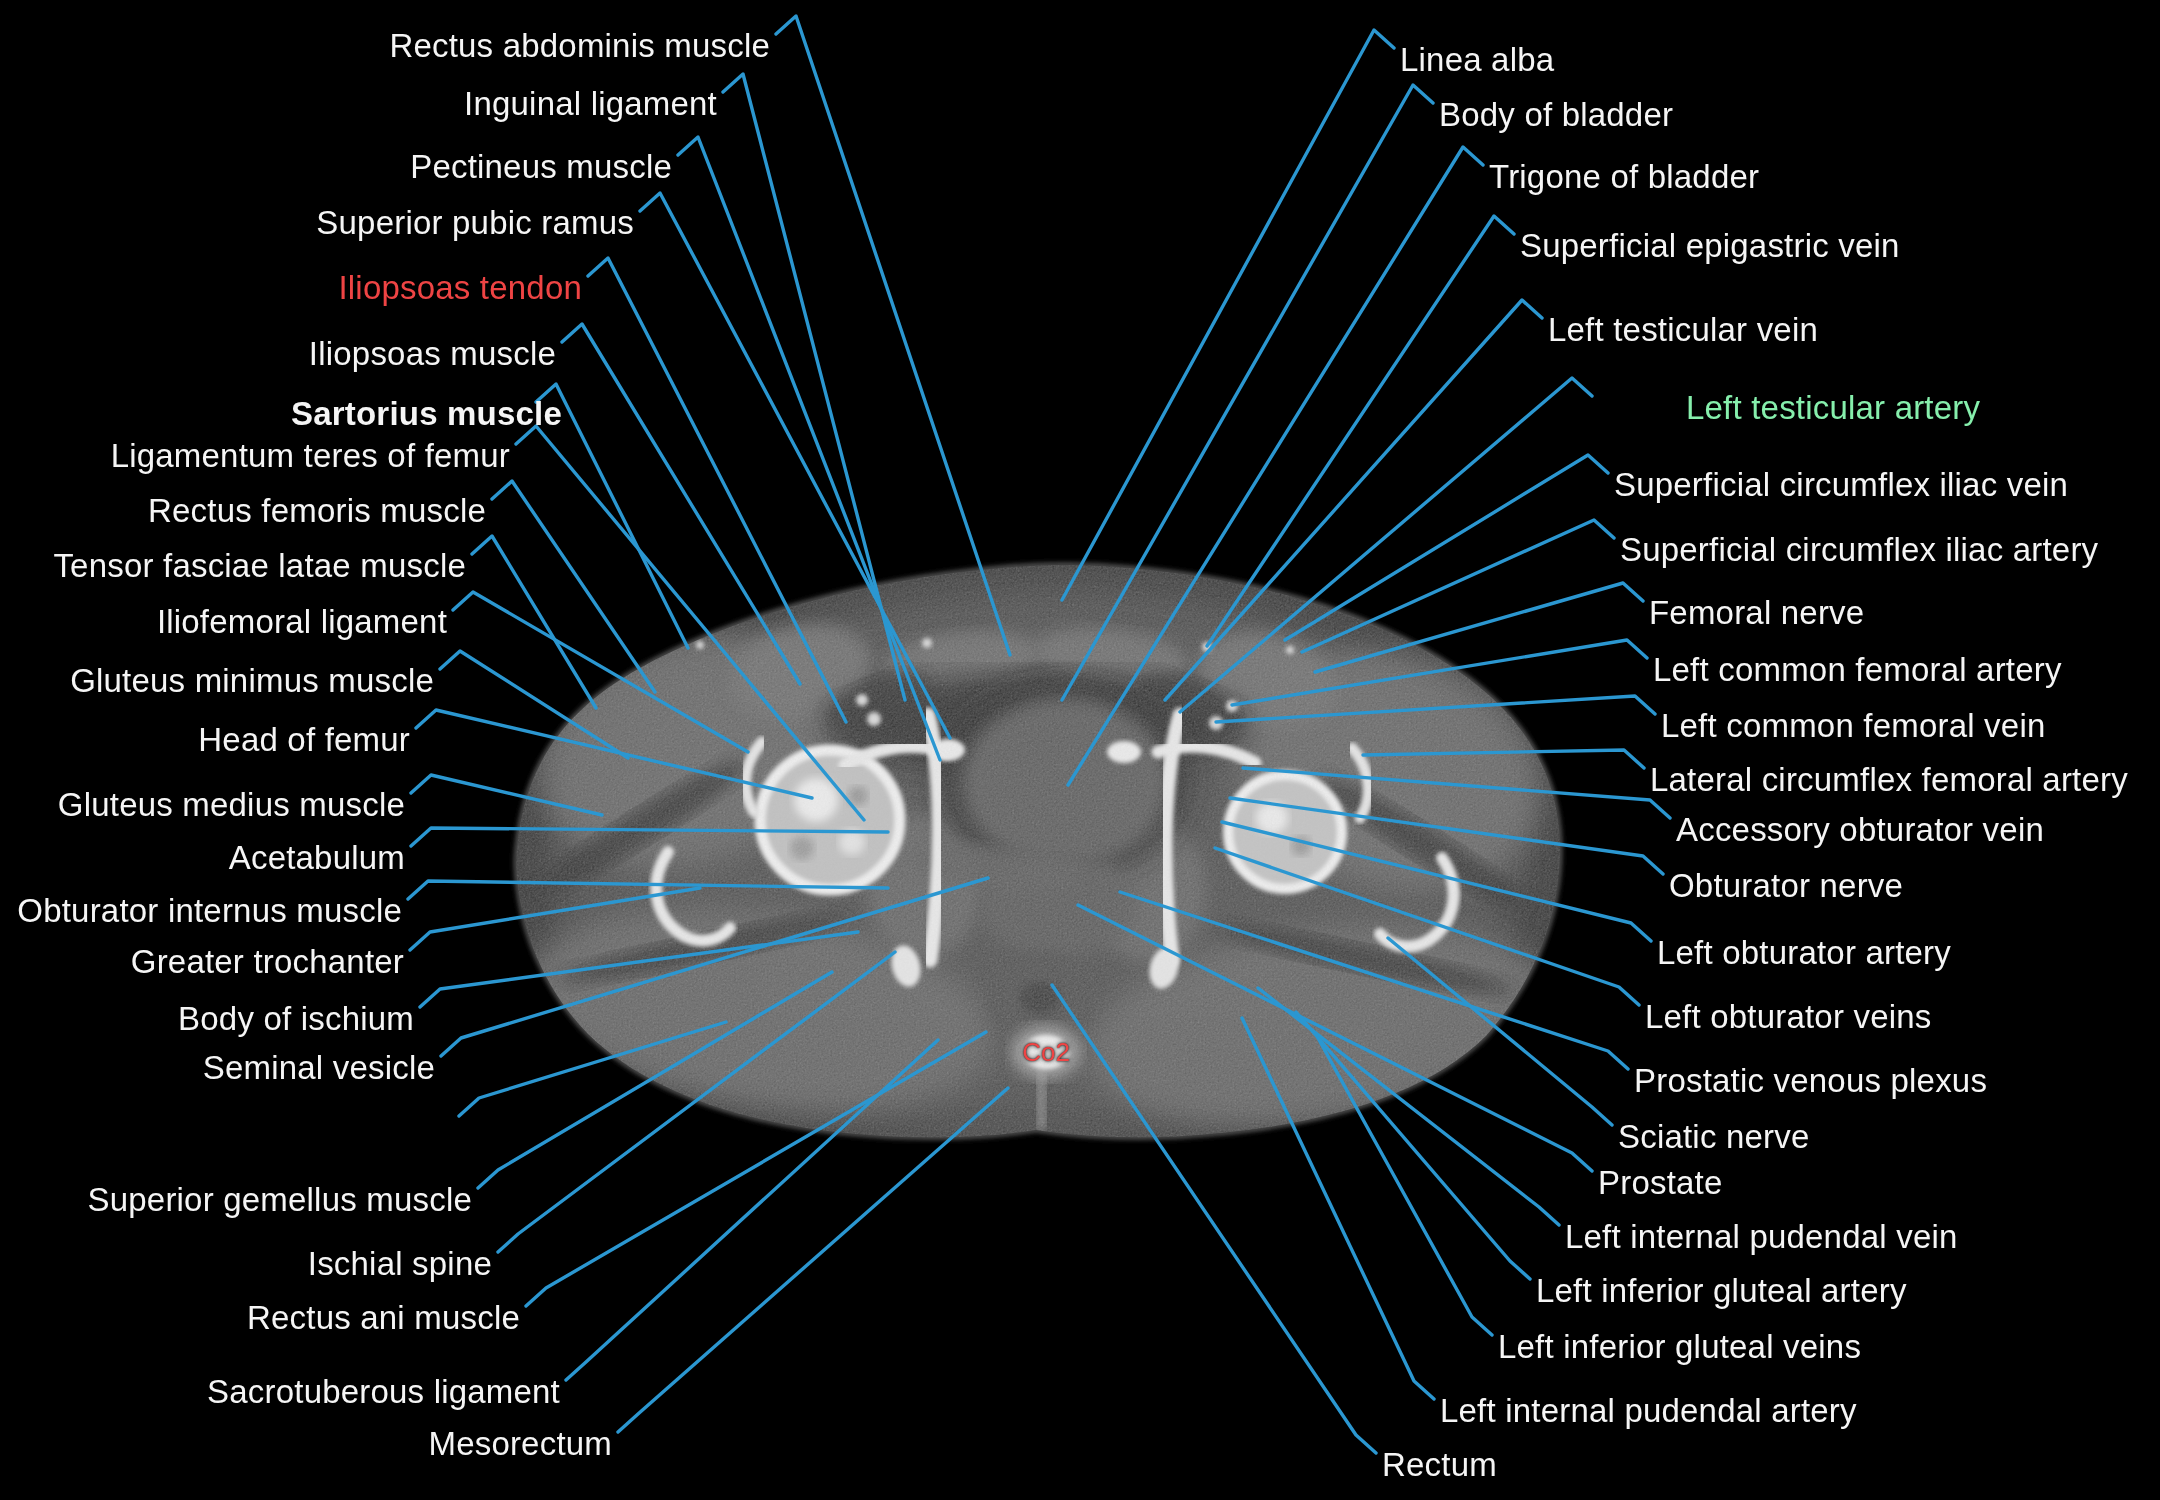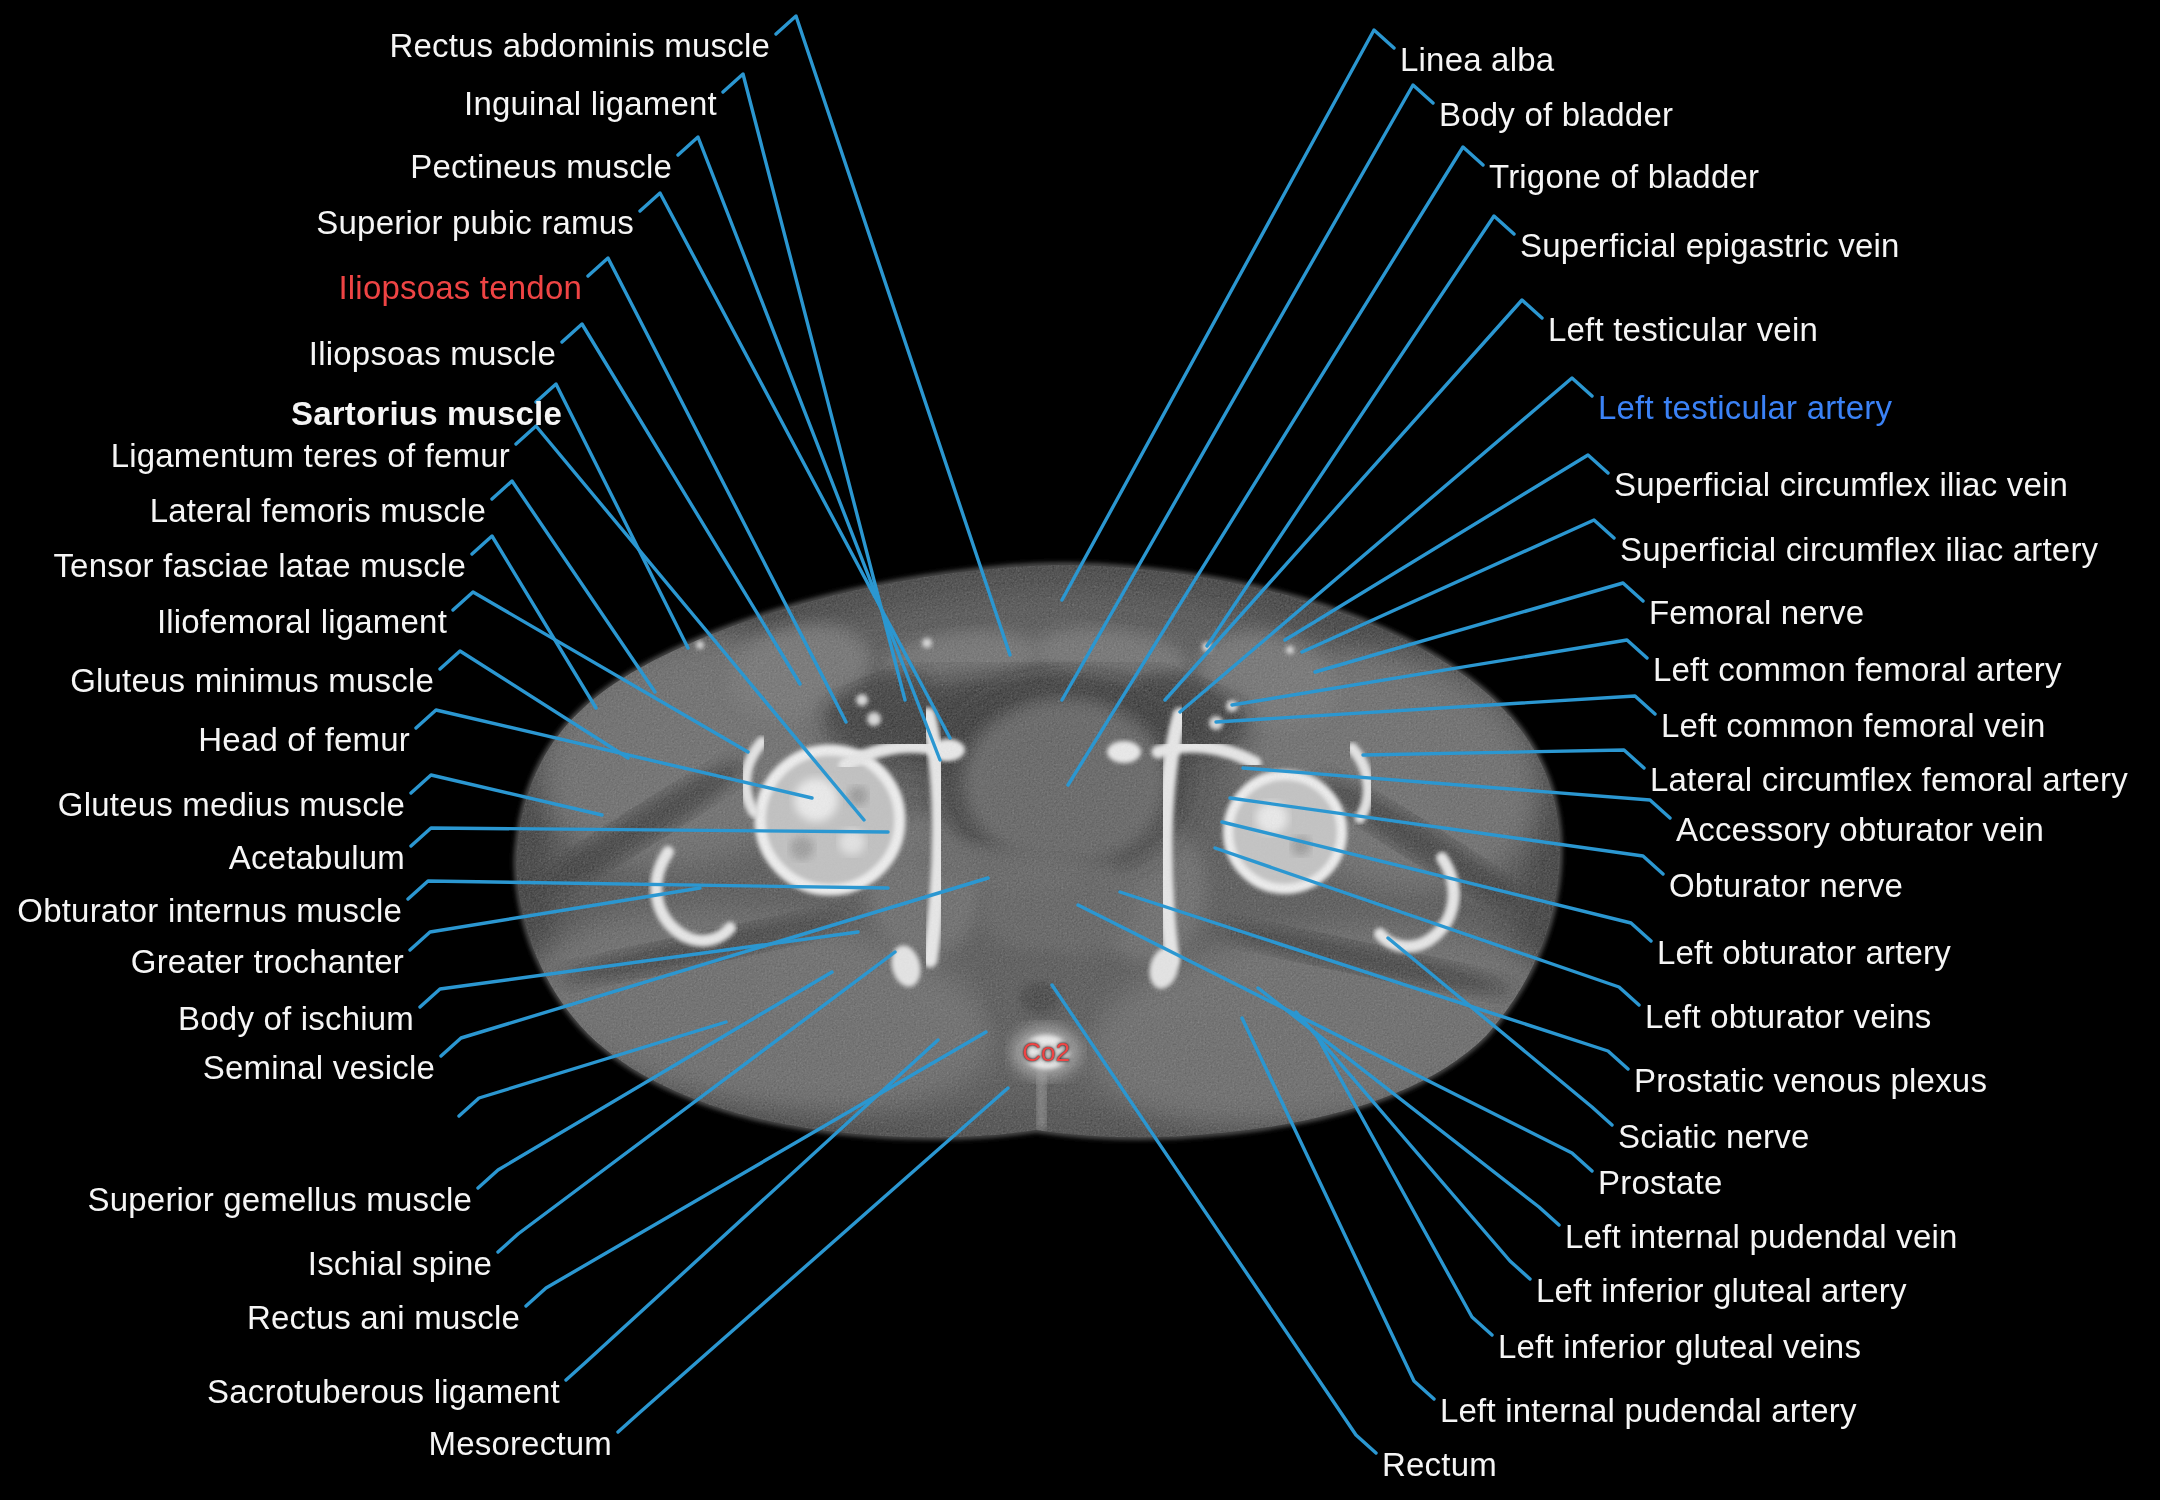--- a/index.html
+++ b/index.html
@@ -202,42 +202,42 @@
 
   <div id="labels-layer">
       <div class="label left" style="right: 1390px; top: 46px; color: rgb(245, 245, 245);">Rectus abdominis muscle</div>
       <div class="label left" style="right: 1443px; top: 104px; color: rgb(245, 245, 245);">Inguinal ligament</div>
       <div class="label left" style="right: 1488px; top: 167px; color: rgb(245, 245, 245);">Pectineus muscle</div>
       <div class="label left" style="right: 1526px; top: 223px; color: rgb(245, 245, 245);">Superior pubic ramus</div>
       <div class="label left" style="right: 1578px; top: 288px; color: #ef4444;">Iliopsoas tendon</div>
       <div class="label left" style="right: 1604px; top: 354px; color: rgb(245, 245, 245);">Iliopsoas muscle</div>
       <div class="label left" style="right: 1598px; top: 414px; color: rgb(245, 245, 245); font-weight: bold;">Sartorius muscle</div>
       <div class="label left" style="right: 1650px; top: 456px; color: rgb(245, 245, 245);">Ligamentum teres of femur</div>
-      <div class="label left" style="right: 1674px; top: 511px; color: rgb(245, 245, 245);">Lateral femoris muscle</div>
+      <div class="label left" style="right: 1674px; top: 511px; color: rgb(245, 245, 245);">Rectus femoris muscle</div>
       <div class="label left" style="right: 1694px; top: 566px; color: rgb(245, 245, 245);">Tensor fasciae latae muscle</div>
       <div class="label left" style="right: 1713px; top: 622px; color: rgb(245, 245, 245);">Iliofemoral ligament</div>
       <div class="label left" style="right: 1726px; top: 681px; color: rgb(245, 245, 245);">Gluteus minimus muscle</div>
       <div class="label left" style="right: 1750px; top: 740px; color: rgb(245, 245, 245);">Head of femur</div>
       <div class="label left" style="right: 1755px; top: 805px; color: rgb(245, 245, 245);">Gluteus medius muscle</div>
       <div class="label left" style="right: 1755px; top: 858px; color: rgb(245, 245, 245);">Acetabulum</div>
       <div class="label left" style="right: 1758px; top: 911px; color: rgb(245, 245, 245);">Obturator internus muscle</div>
       <div class="label left" style="right: 1756px; top: 962px; color: rgb(245, 245, 245);">Greater trochanter</div>
       <div class="label left" style="right: 1746px; top: 1019px; color: rgb(245, 245, 245);">Body of ischium</div>
       <div class="label left" style="right: 1725px; top: 1068px; color: rgb(245, 245, 245);">Seminal vesicle</div>
       <div class="label left" style="right: 1688px; top: 1200px; color: rgb(245, 245, 245);">Superior gemellus muscle</div>
       <div class="label left" style="right: 1668px; top: 1264px; color: rgb(245, 245, 245);">Ischial spine</div>
       <div class="label left" style="right: 1640px; top: 1318px; color: rgb(245, 245, 245);">Rectus ani muscle</div>
       <div class="label left" style="right: 1600px; top: 1392px; color: rgb(245, 245, 245);">Sacrotuberous ligament</div>
       <div class="label left" style="right: 1548px; top: 1444px; color: rgb(245, 245, 245);">Mesorectum</div>
       <div class="label right" style="left: 1400px; top: 60px; color: rgb(245, 245, 245);">Linea alba</div>
       <div class="label right" style="left: 1439px; top: 115px; color: rgb(245, 245, 245);">Body of bladder</div>
       <div class="label right" style="left: 1489px; top: 177px; color: rgb(245, 245, 245);">Trigone of bladder</div>
       <div class="label right" style="left: 1520px; top: 246px; color: rgb(245, 245, 245);">Superficial epigastric vein</div>
       <div class="label right" style="left: 1548px; top: 330px; color: rgb(245, 245, 245);">Left testicular vein</div>
-      <div class="label right" style="left: 1598px; top: 408px; color: #3b82f6;">Left testicular artery</div>
+      <div class="label right" style="left: 1686px; top: 408px; color: #86efac;">Left testicular artery</div>
       <div class="label right" style="left: 1614px; top: 485px; color: rgb(245, 245, 245);">Superficial circumflex iliac vein</div>
       <div class="label right" style="left: 1620px; top: 550px; color: rgb(245, 245, 245);">Superficial circumflex iliac artery</div>
       <div class="label right" style="left: 1649px; top: 613px; color: rgb(245, 245, 245);">Femoral nerve</div>
       <div class="label right" style="left: 1653px; top: 670px; color: rgb(245, 245, 245);">Left common femoral artery</div>
       <div class="label right" style="left: 1661px; top: 726px; color: rgb(245, 245, 245);">Left common femoral vein</div>
       <div class="label right" style="left: 1650px; top: 780px; color: rgb(245, 245, 245);">Lateral circumflex femoral artery</div>
       <div class="label right" style="left: 1676px; top: 830px; color: rgb(245, 245, 245);">Accessory obturator vein</div>
       <div class="label right" style="left: 1669px; top: 886px; color: rgb(245, 245, 245); text-align: right;">Obturator nerve</div>
       <div class="label right" style="left: 1657px; top: 953px; color: rgb(245, 245, 245);">Left obturator artery</div>
       <div class="label right" style="left: 1645px; top: 1017px; color: rgb(245, 245, 245);">Left obturator veins</div>

